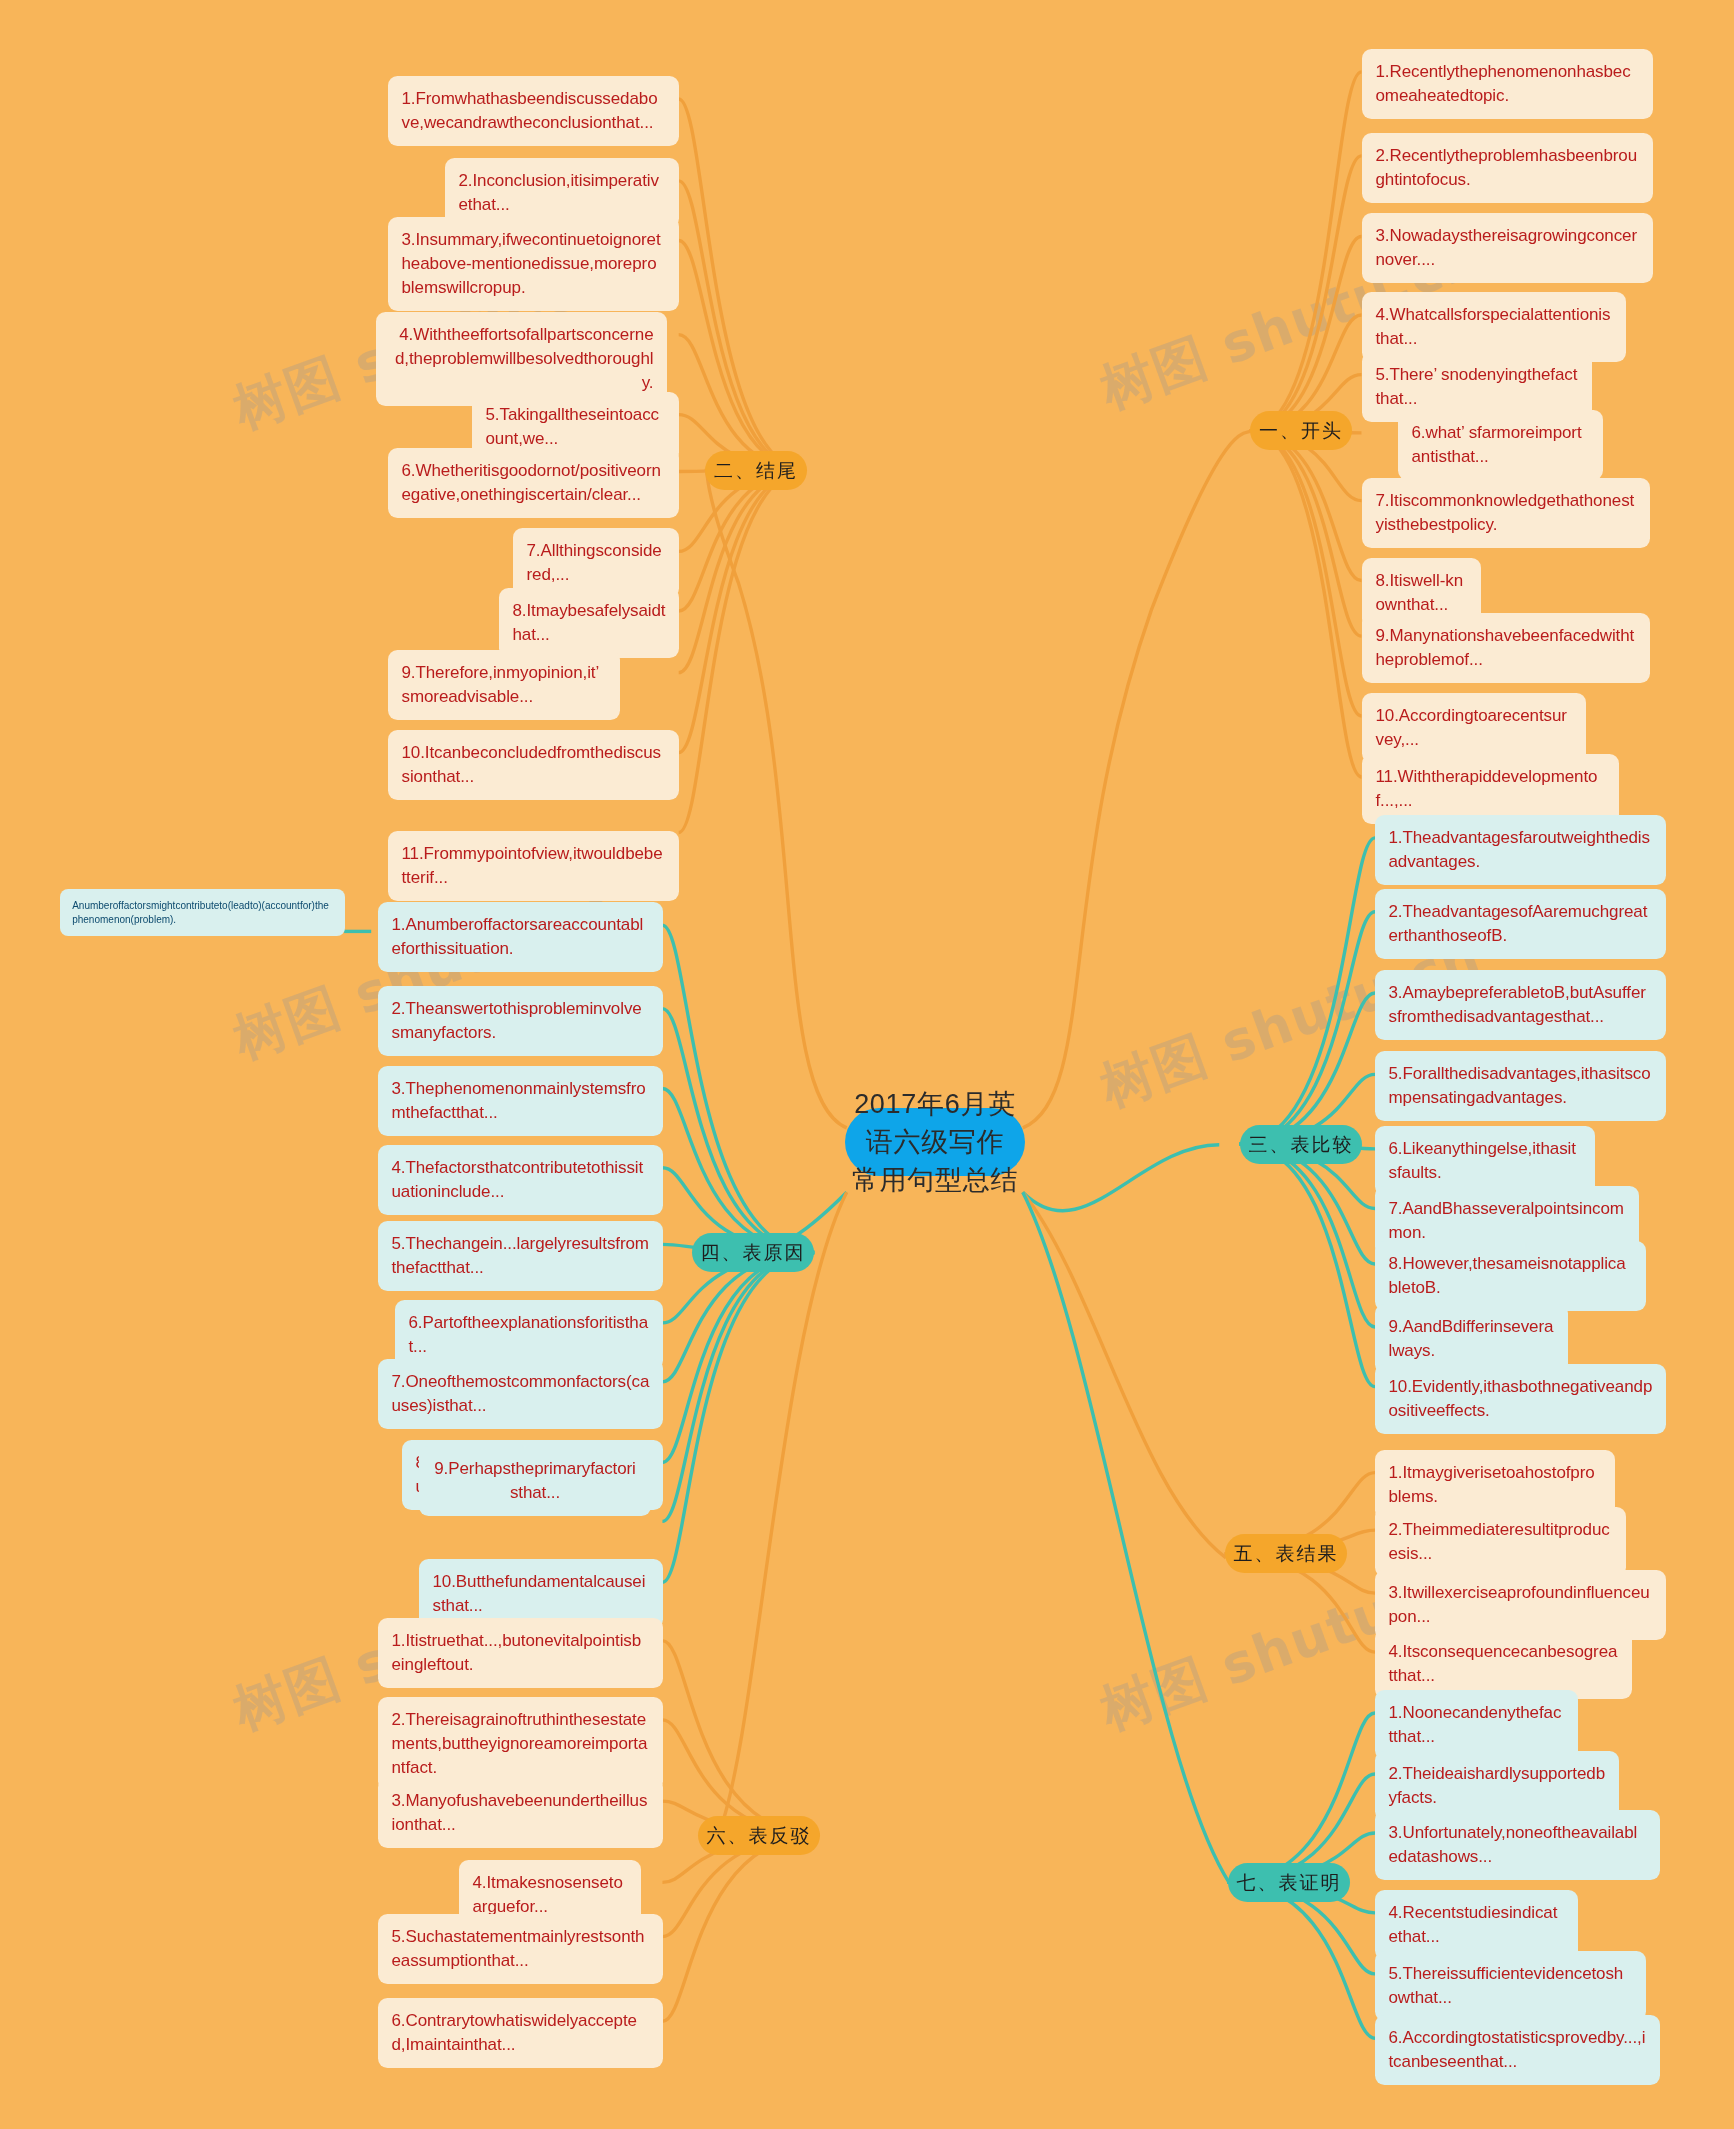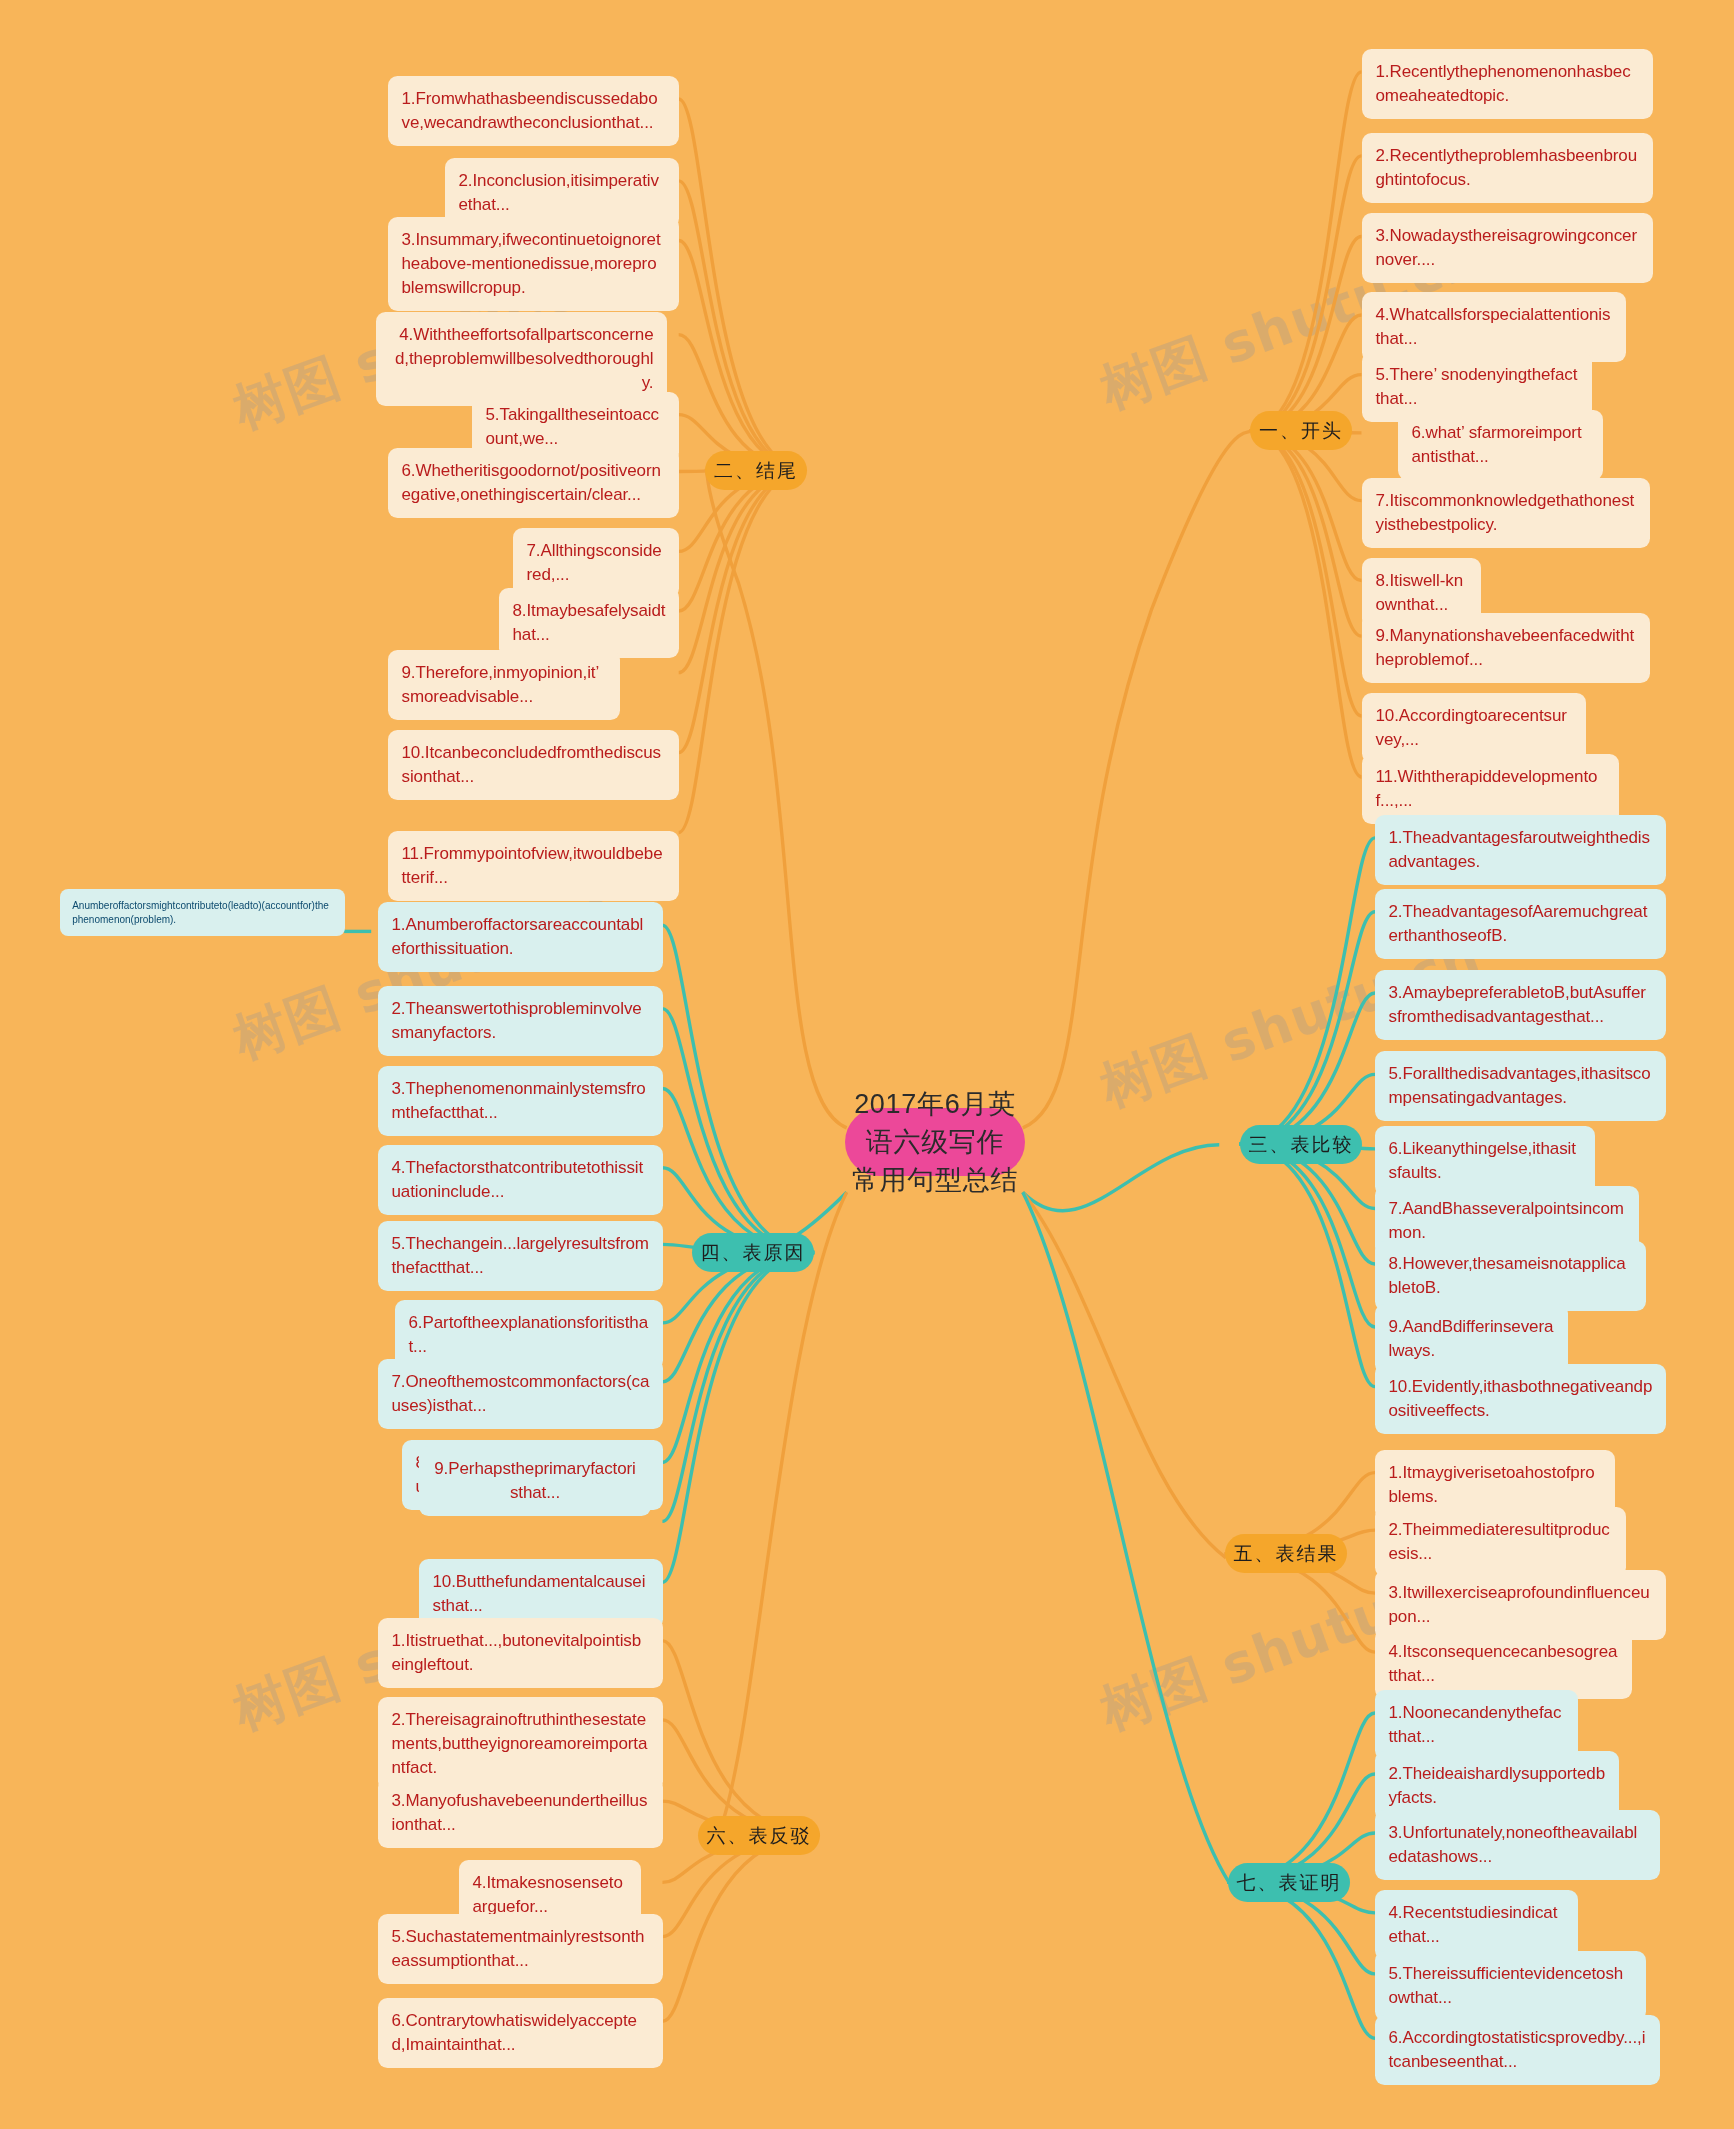--- a/index.html
+++ b/index.html
@@ -48,21 +48,21 @@
     line-height: 1.42;
     color: #b91c1c;
     letter-spacing: -0.1px;
     word-break: break-all;
   }
   .node.cream { background: #FBEBD3; }
   .node.mint  { background: #D9F0EE; }
 
   .root {
     position: absolute;
-    background: #ec4899;
+    background: #0ea5e9;
     border-radius: 47px;
     display: flex;
     align-items: center;
     justify-content: center;
     text-align: center;
     font-size: 27px;
     line-height: 1.42;
     color: #2b2b2b;
     letter-spacing: 0.7px;
   }

